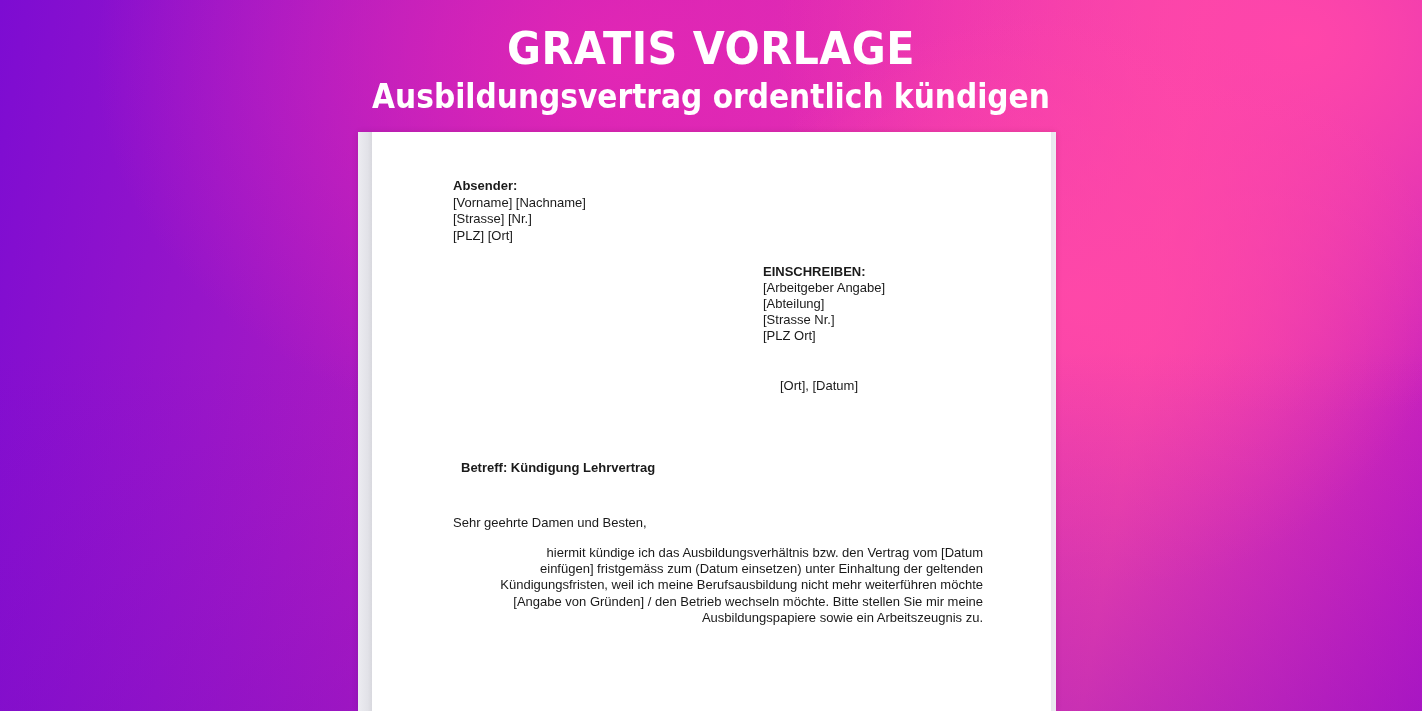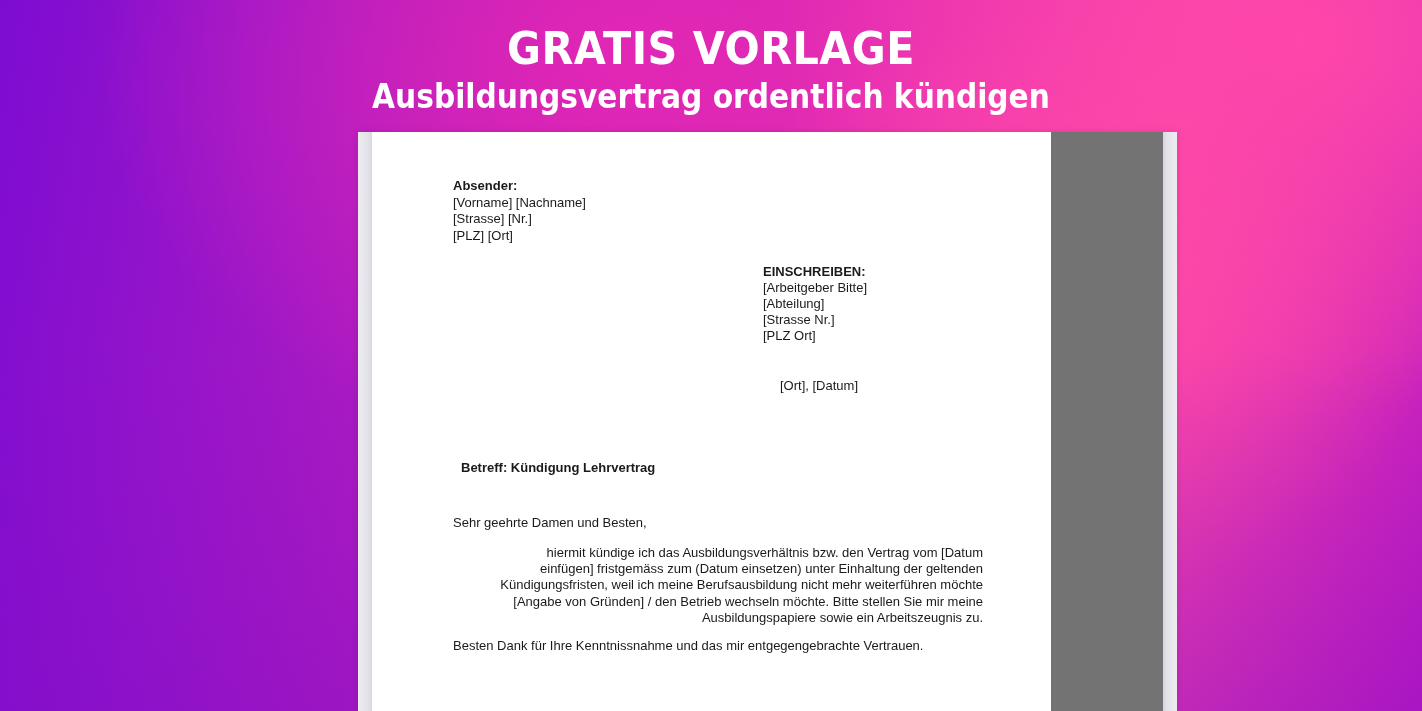--- a/index.html
+++ b/index.html
@@ -29,21 +29,21 @@
       letter-spacing: 0.5px;
       transform: scaleX(0.92);
     }
     .header .subtitle {
       position: absolute; left: 0; right: 0; top: 76px;
       font-family: "DejaVu Sans", sans-serif;
       font-weight: bold; font-size: 33px; line-height: 42px;
       transform: scaleX(0.9);
     }
     .doc-frame {
-      position: absolute; left: 358px; top: 132px; width: 819px; height: 579px;
+      position: absolute; left: 358px; top: 132px; width: 698px; height: 579px;
       background: #737373;
       box-shadow: 0 0 6px rgba(0,0,0,0.12);
     }
     .doc-frame .gutter-left {
       position: absolute; left: 0; top: 0; bottom: 0; width: 14px;
       background: linear-gradient(90deg, #ececf1 0%, #e2e2e8 70%, #d8d8de 100%);
     }
     .doc-frame .gutter-right {
       position: absolute; right: 0; top: 0; bottom: 0; width: 14px;
       background: linear-gradient(90deg, #d6d6dc 0%, #e3e3e9 30%, #ececf1 100%);
@@ -84,36 +84,35 @@
 
     <div class="block sender">
       <span class="line bold">Absender:</span>
       <span class="line">[Vorname] [Nachname]</span>
       <span class="line">[Strasse] [Nr.]</span>
       <span class="line">[PLZ] [Ort]</span>
     </div>
 
     <div class="block recipient">
       <span class="line bold">EINSCHREIBEN:</span>
-      <span class="line">[Arbeitgeber Bitte]</span>
+      <span class="line">[Arbeitgeber Angabe]</span>
       <span class="line">[Abteilung]</span>
       <span class="line">[Strasse Nr.]</span>
       <span class="line">[PLZ Ort]</span>
     </div>
 
     <div class="block dateline">[Ort], [Datum]</div>
 
     <div class="block subject bold">Betreff: Kündigung Lehrvertrag</div>
 
     <div class="block salutation">Sehr geehrte Damen und Besten,</div>
 
     <div class="block body-text">
       <span class="line">hiermit kündige ich das Ausbildungsverhältnis bzw. den Vertrag vom [Datum</span>
       <span class="line">einfügen] fristgemäss zum (Datum einsetzen) unter Einhaltung der geltenden</span>
       <span class="line">Kündigungsfristen, weil ich meine Berufsausbildung nicht mehr weiterführen möchte</span>
       <span class="line">[Angabe von Gründen] / den Betrieb wechseln möchte. Bitte stellen Sie mir meine</span>
       <span class="line">Ausbildungspapiere sowie ein Arbeitszeugnis zu.</span>
     </div>
 
-    <div class="block closing">Besten Dank für Ihre Kenntnissnahme und das mir entgegengebrachte Vertrauen.</div>
 
   </div>
 </div>
 
 </body></html>

